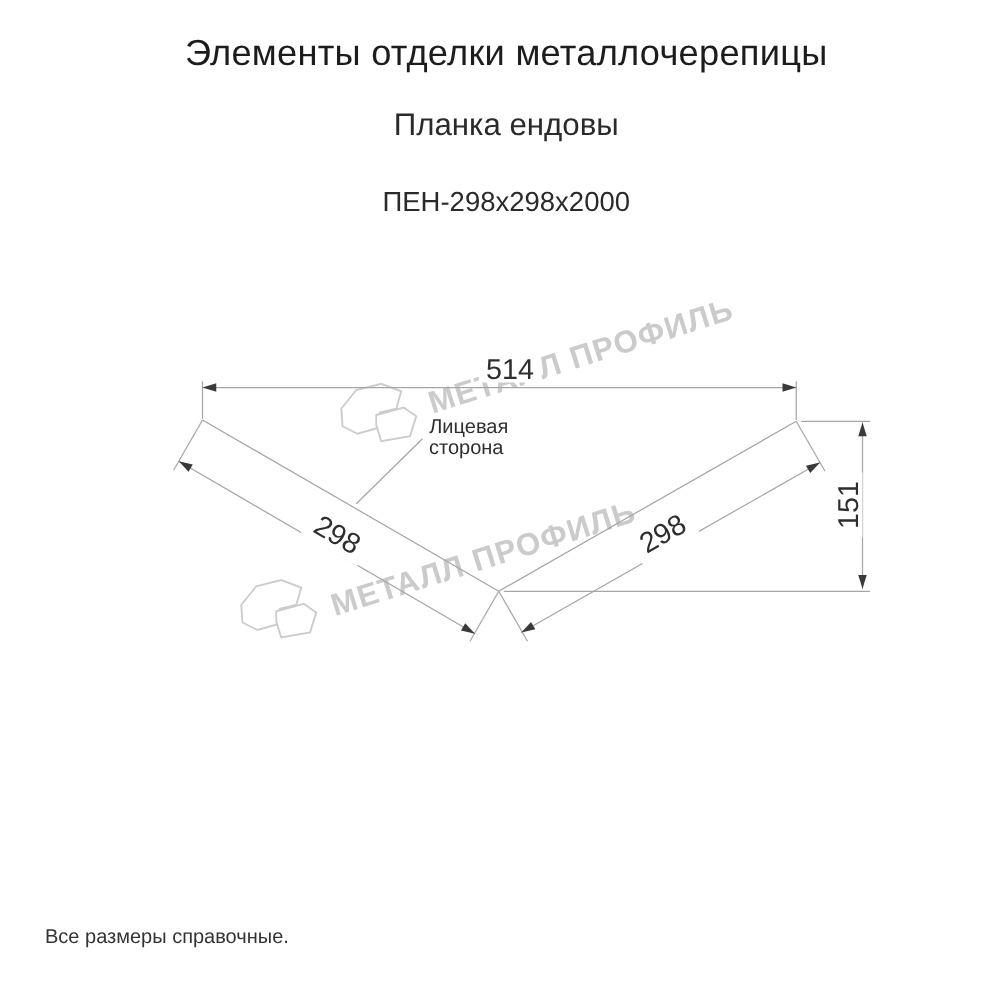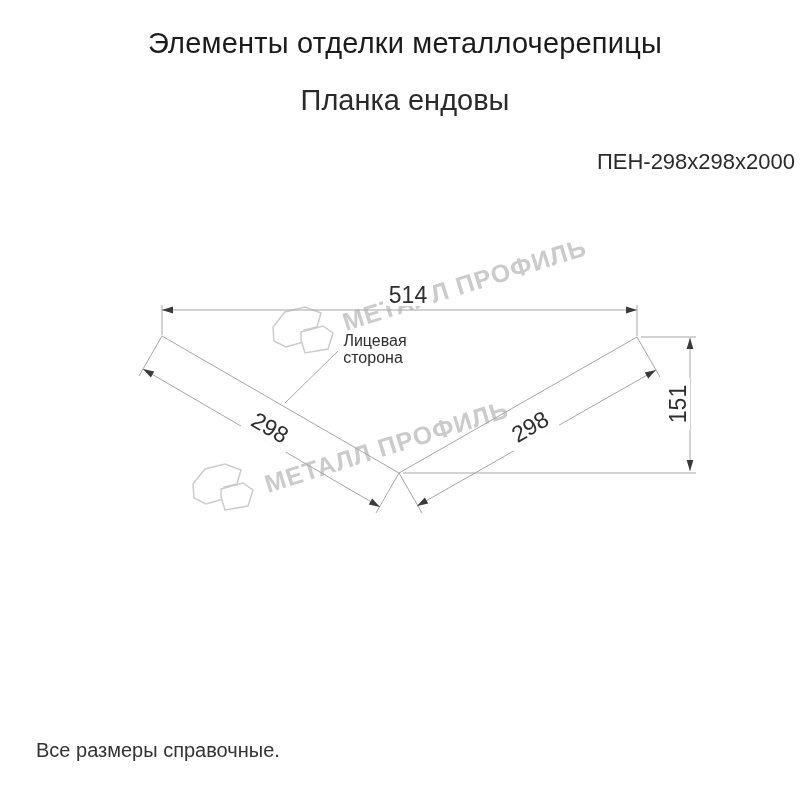--- a/index.html
+++ b/index.html
@@ -2,24 +2,24 @@
 <html><head>
 <meta charset="utf-8">
 <style>
   html,body{margin:0;padding:0;background:#fff;}
   #stage{
     position:relative;width:800px;height:800px;background:#ffffff;overflow:hidden;
     font-family:"Liberation Sans", sans-serif;color:#1c1c1c;margin-left:15px;
   }
   .hdr{position:absolute;left:0;width:780px;text-align:center;}
   .title{top:27px;font-size:29px;letter-spacing:0.2px;color:#1c1c1c;}
-  .subtitle{top:85px;font-size:29px;line-height:31px;color:#2a2a2a;}
-  .code{top:149px;font-size:22px;color:#2a2a2a;text-align:right;}
+  .subtitle{top:85px;font-size:25px;line-height:31px;color:#2a2a2a;}
+  .code{top:149px;font-size:22px;color:#2a2a2a;}
   .footer{
-    position:absolute;left:21px;top:740px;font-size:20px;line-height:20px;color:#333333;
+    position:absolute;left:21px;top:740px;font-size:16px;line-height:20px;color:#333333;
   }
   svg{position:absolute;top:0;left:0;}
   .dwgline{stroke:#a6a6a6;stroke-width:1;fill:none;}
   .arrow{fill:#3a3a3a;stroke:none;}
   .dimtxt{fill:#2e2e2e;font-size:23px;font-family:"Liberation Sans", sans-serif;}
   .facetxt{fill:#2e2e2e;font-size:16px;font-family:"Liberation Sans", sans-serif;}
   .wmtxt{fill:#cbcbcb;font-size:25px;font-weight:bold;letter-spacing:1px;
          font-family:"Liberation Sans", sans-serif;}
   .wmlogo{fill:#ffffff;stroke:#cccccc;stroke-width:1.5;}
   .maskrect{fill:#ffffff;}

